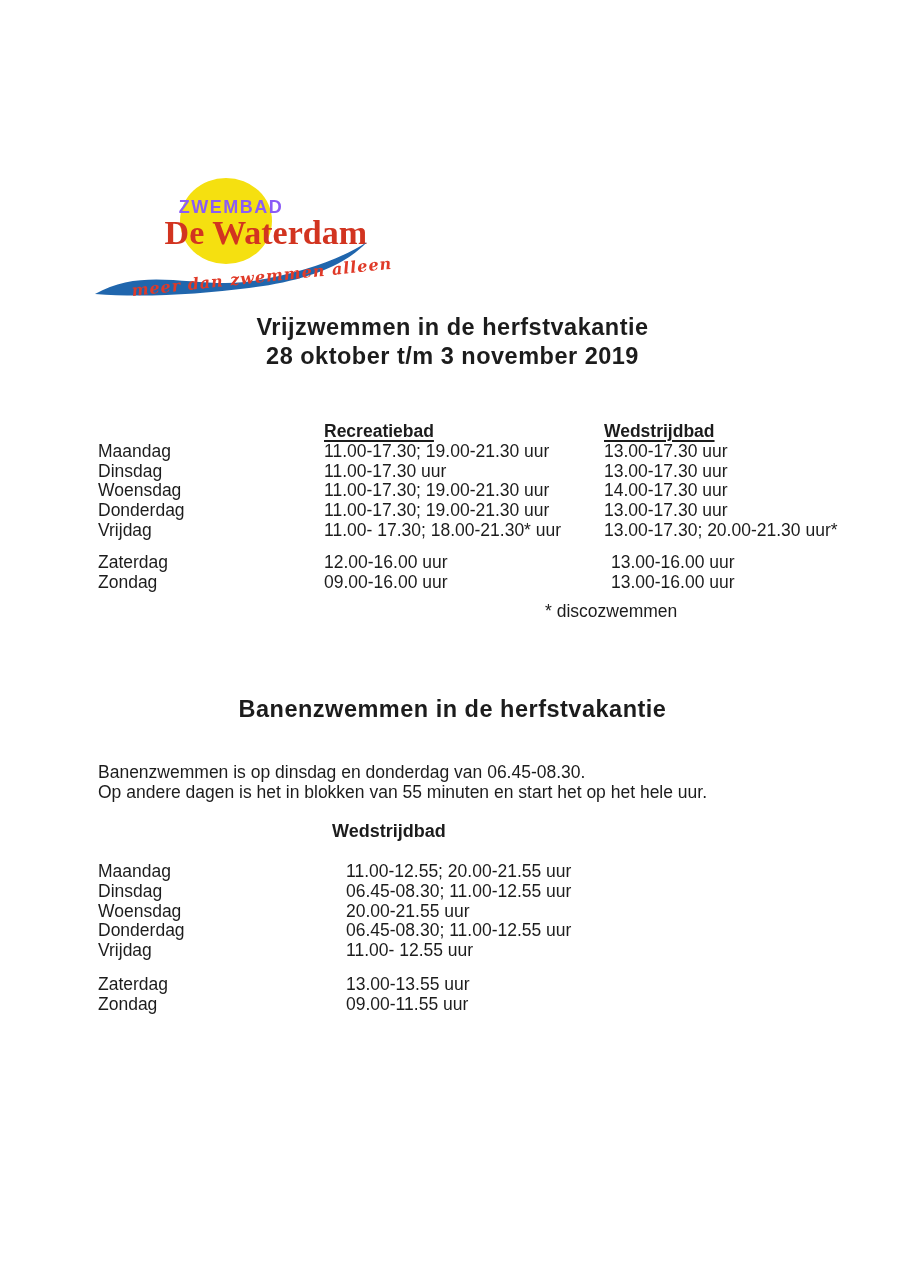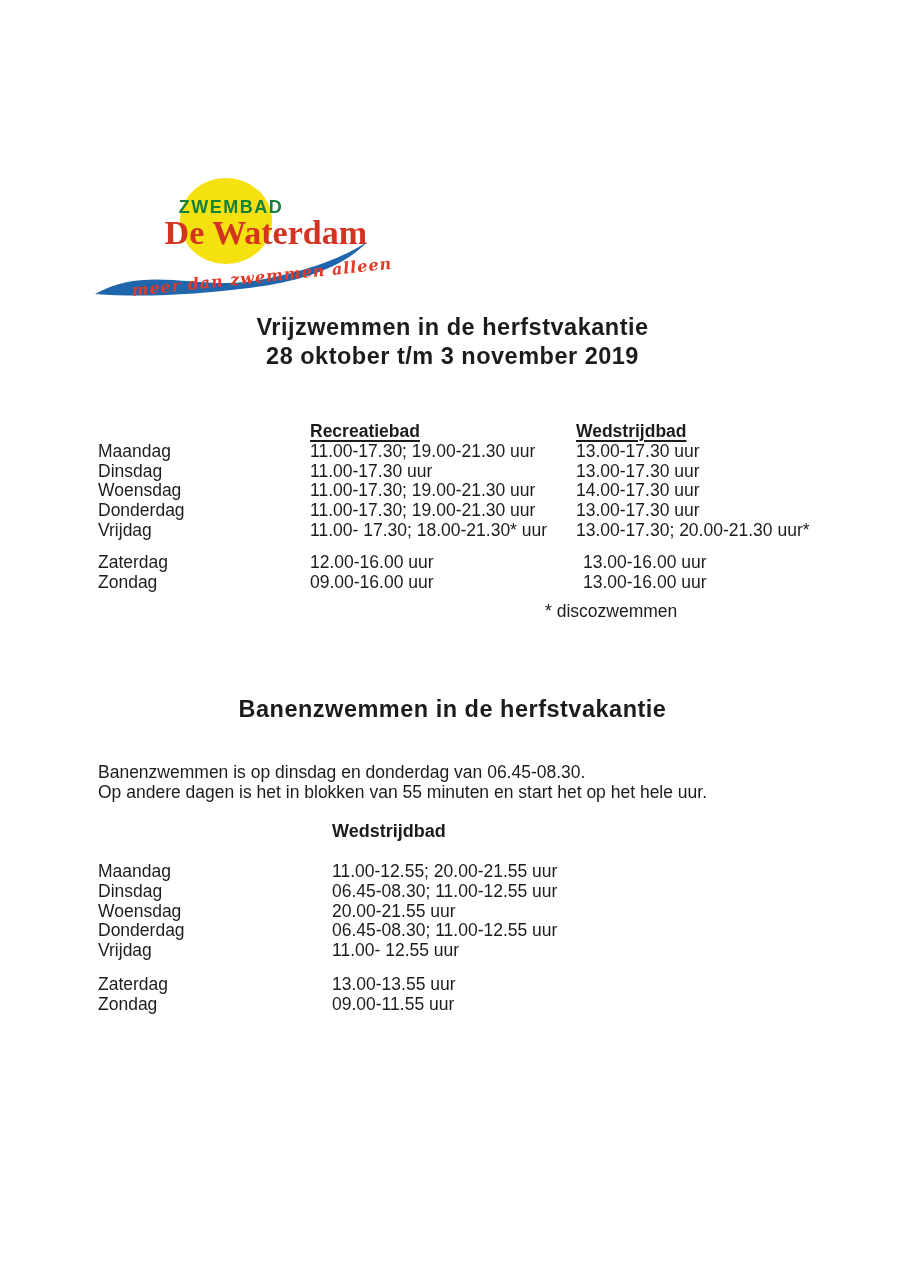--- a/index.html
+++ b/index.html
@@ -13,21 +13,21 @@
   .page { position: absolute; inset: 0; }
 
   
   .logo { position: absolute; left: 95px; top: 170px; width: 272px; height: 134px; }
   .sun {
     position: absolute; left: 85px; top: 8px; width: 92px; height: 86px;
     background: #F5E010; border-radius: 50%;
   }
   .logo-top {
     position: absolute; left: 0; top: 27px; width: 272px; text-align: center;
-    font-weight: 700; font-size: 18px; letter-spacing: 1.5px; color: #15803d;
+    font-weight: 700; font-size: 18px; letter-spacing: 1.5px; color: #8b5cf6;
   }
   .logo-name {
     position: absolute; left: 0; top: 44px; width: 272px; text-align: right;
     font-family: "Liberation Serif", "DejaVu Serif", serif;
     font-weight: 700; font-size: 34px; color: #D23420; white-space: nowrap;
   }
   .wave { position: absolute; left: -2px; top: 68px; width: 276px; height: 62px; }
   .logo-slogan {
     position: absolute; left: 36px; top: 100px; width: 210px; text-align: center;
     font-family: "DejaVu Serif", "Liberation Serif", serif;
@@ -41,21 +41,21 @@
   
   .title { position: absolute; left: 0; width: 905px; text-align: center; font-weight: 700; }
   .title1 { top: 313px; font-size: 23.5px; line-height: 28.8px; letter-spacing: 0.5px; }
   .title1 .tline { display: block; }
   .title2 { top: 696px; font-size: 23.5px; letter-spacing: 0.5px; }
 
   
   .sched { position: absolute; left: 98px; font-size: 17.5px; line-height: 19.8px; white-space: nowrap; }
   .table1 { top: 422px; width: 790px; }
   .table2 { top: 862px; width: 700px; }
-  .row { display: grid; }
+  .row { display: grid; gap: 14px; }
   .table1 .row { grid-template-columns: 212px 266px 1fr; }
   .table2 .row { grid-template-columns: 234px 1fr; }
   .colhead { font-weight: 700; text-decoration: underline; text-decoration-thickness: 2px; text-underline-offset: 3px; }
   .gap1 { height: 12px; }
   .gap2 { height: 14px; }
   .indent { padding-left: 7px; }
 
   .footnote { position: absolute; left: 545px; top: 601px; font-size: 17.5px; }
 
   .intro { position: absolute; left: 98px; top: 762px; font-size: 17.5px; line-height: 20.4px; white-space: nowrap; }

